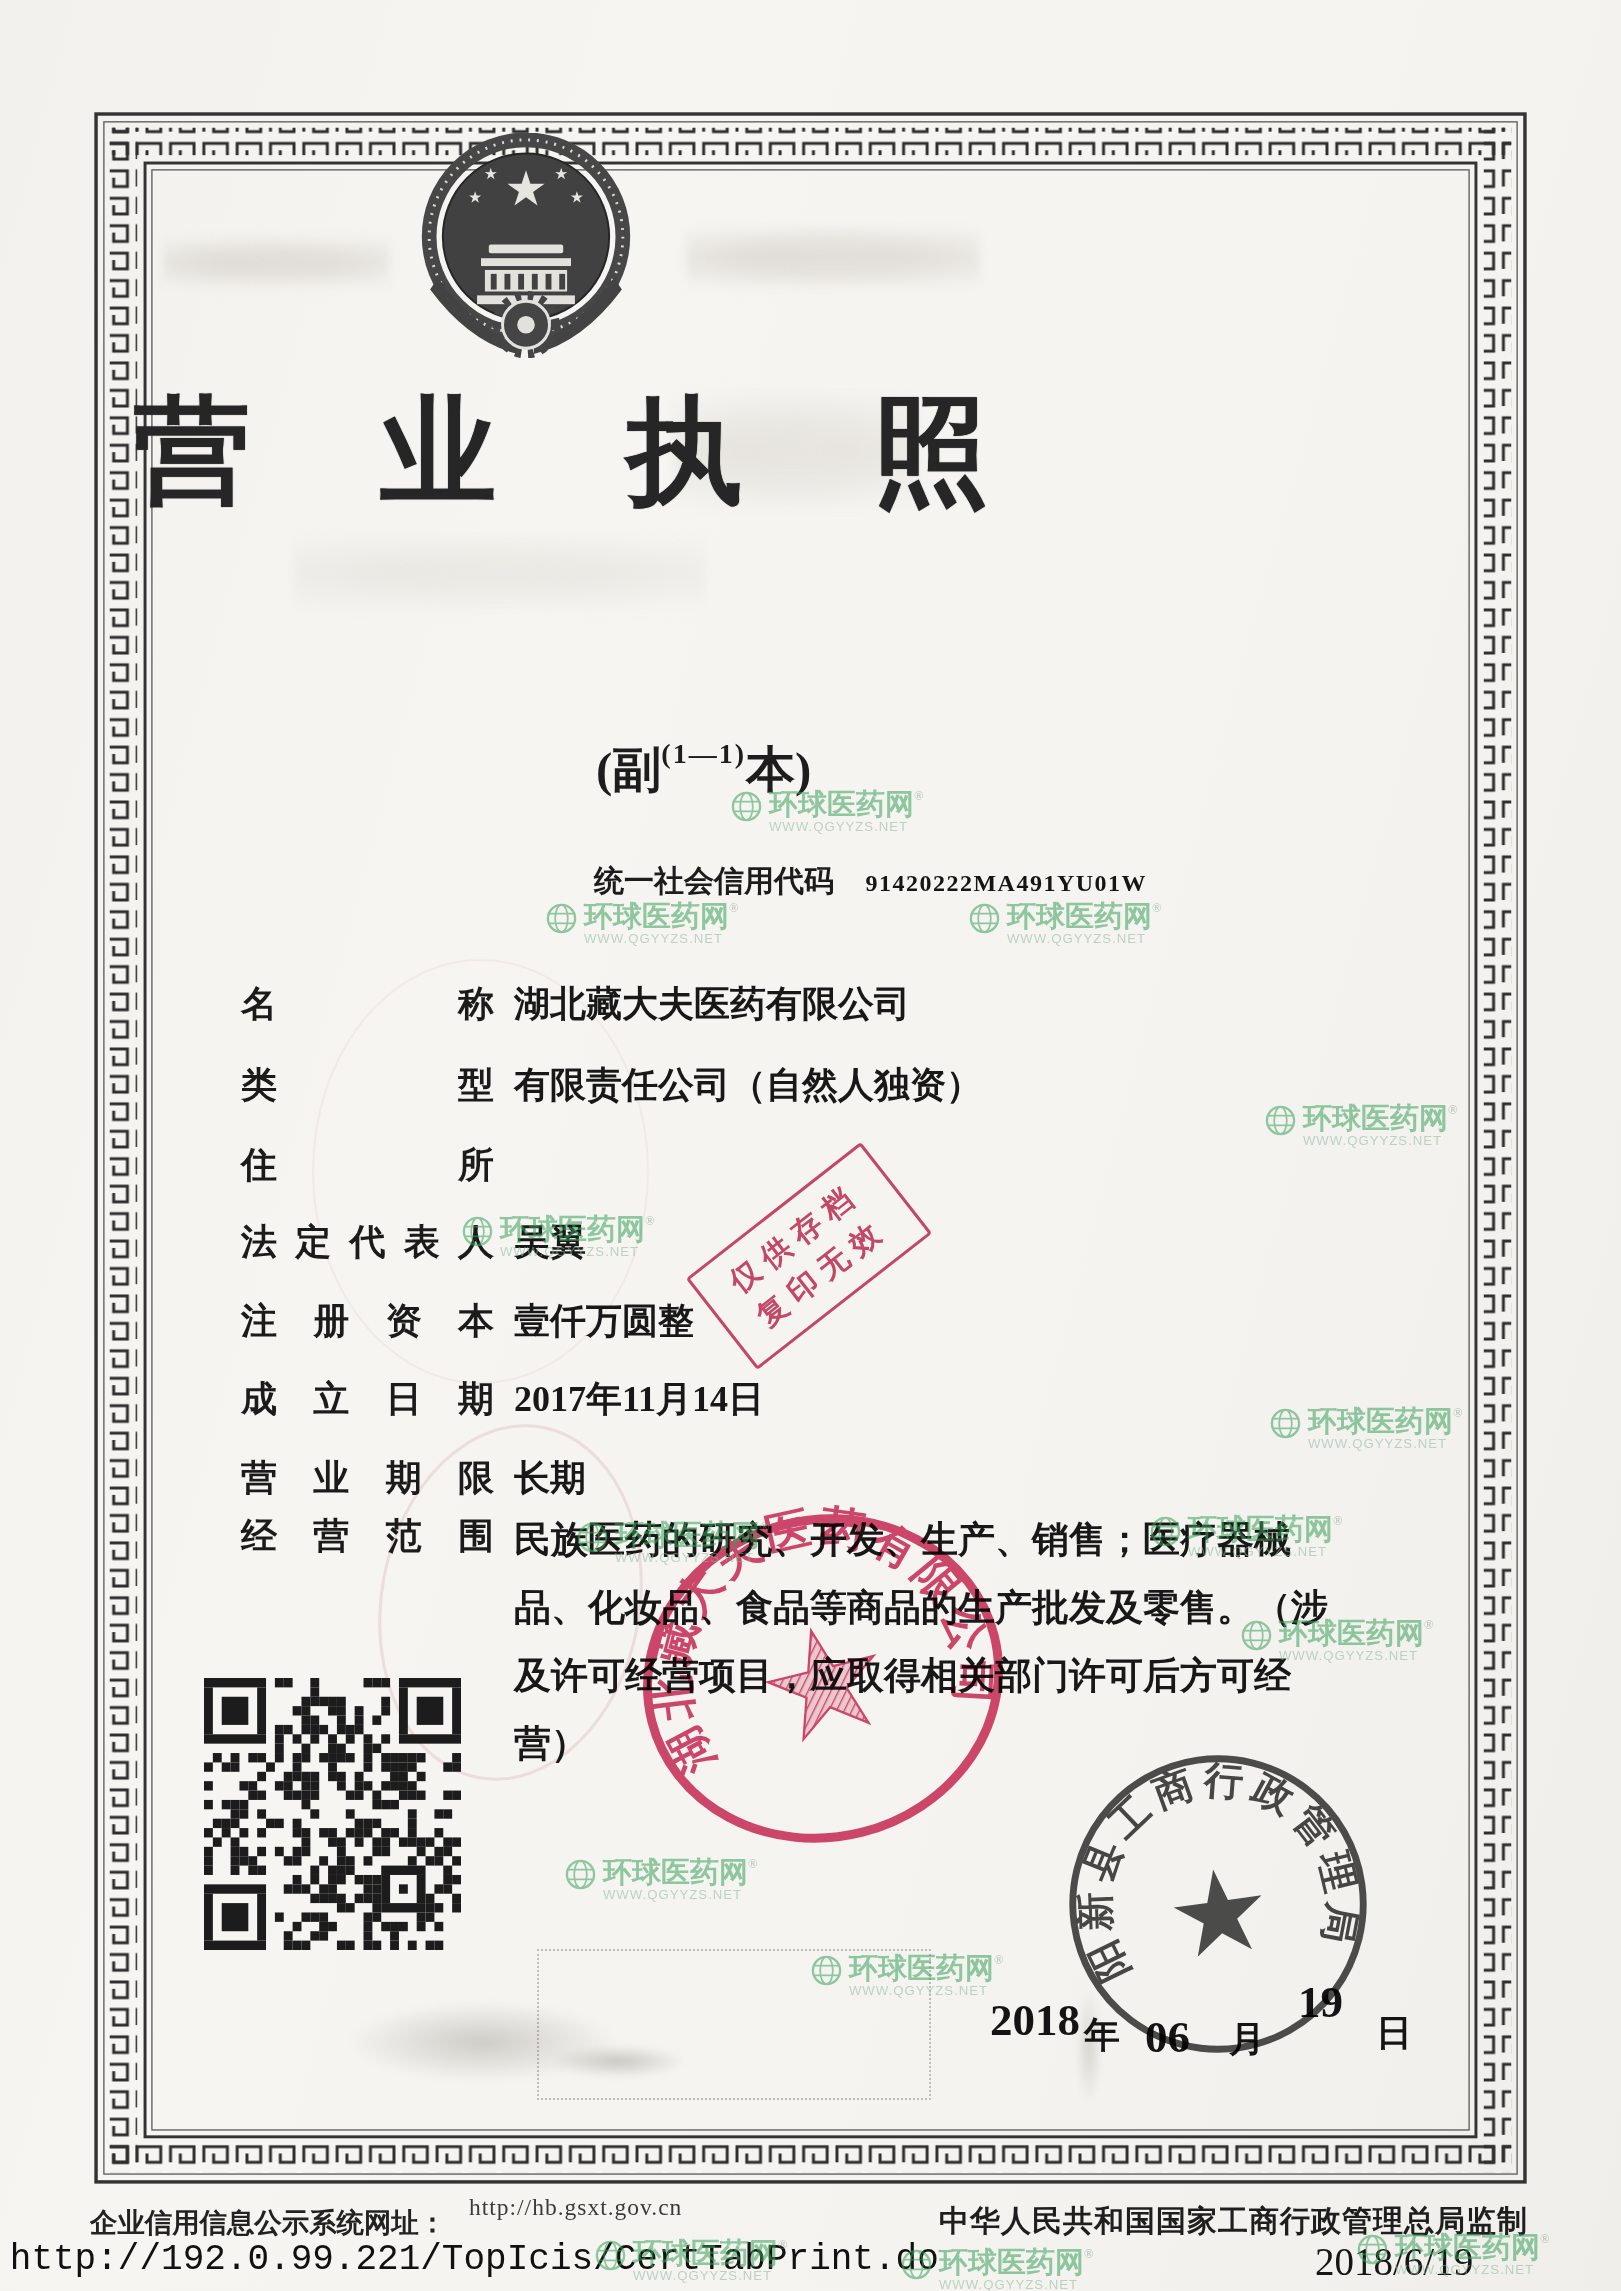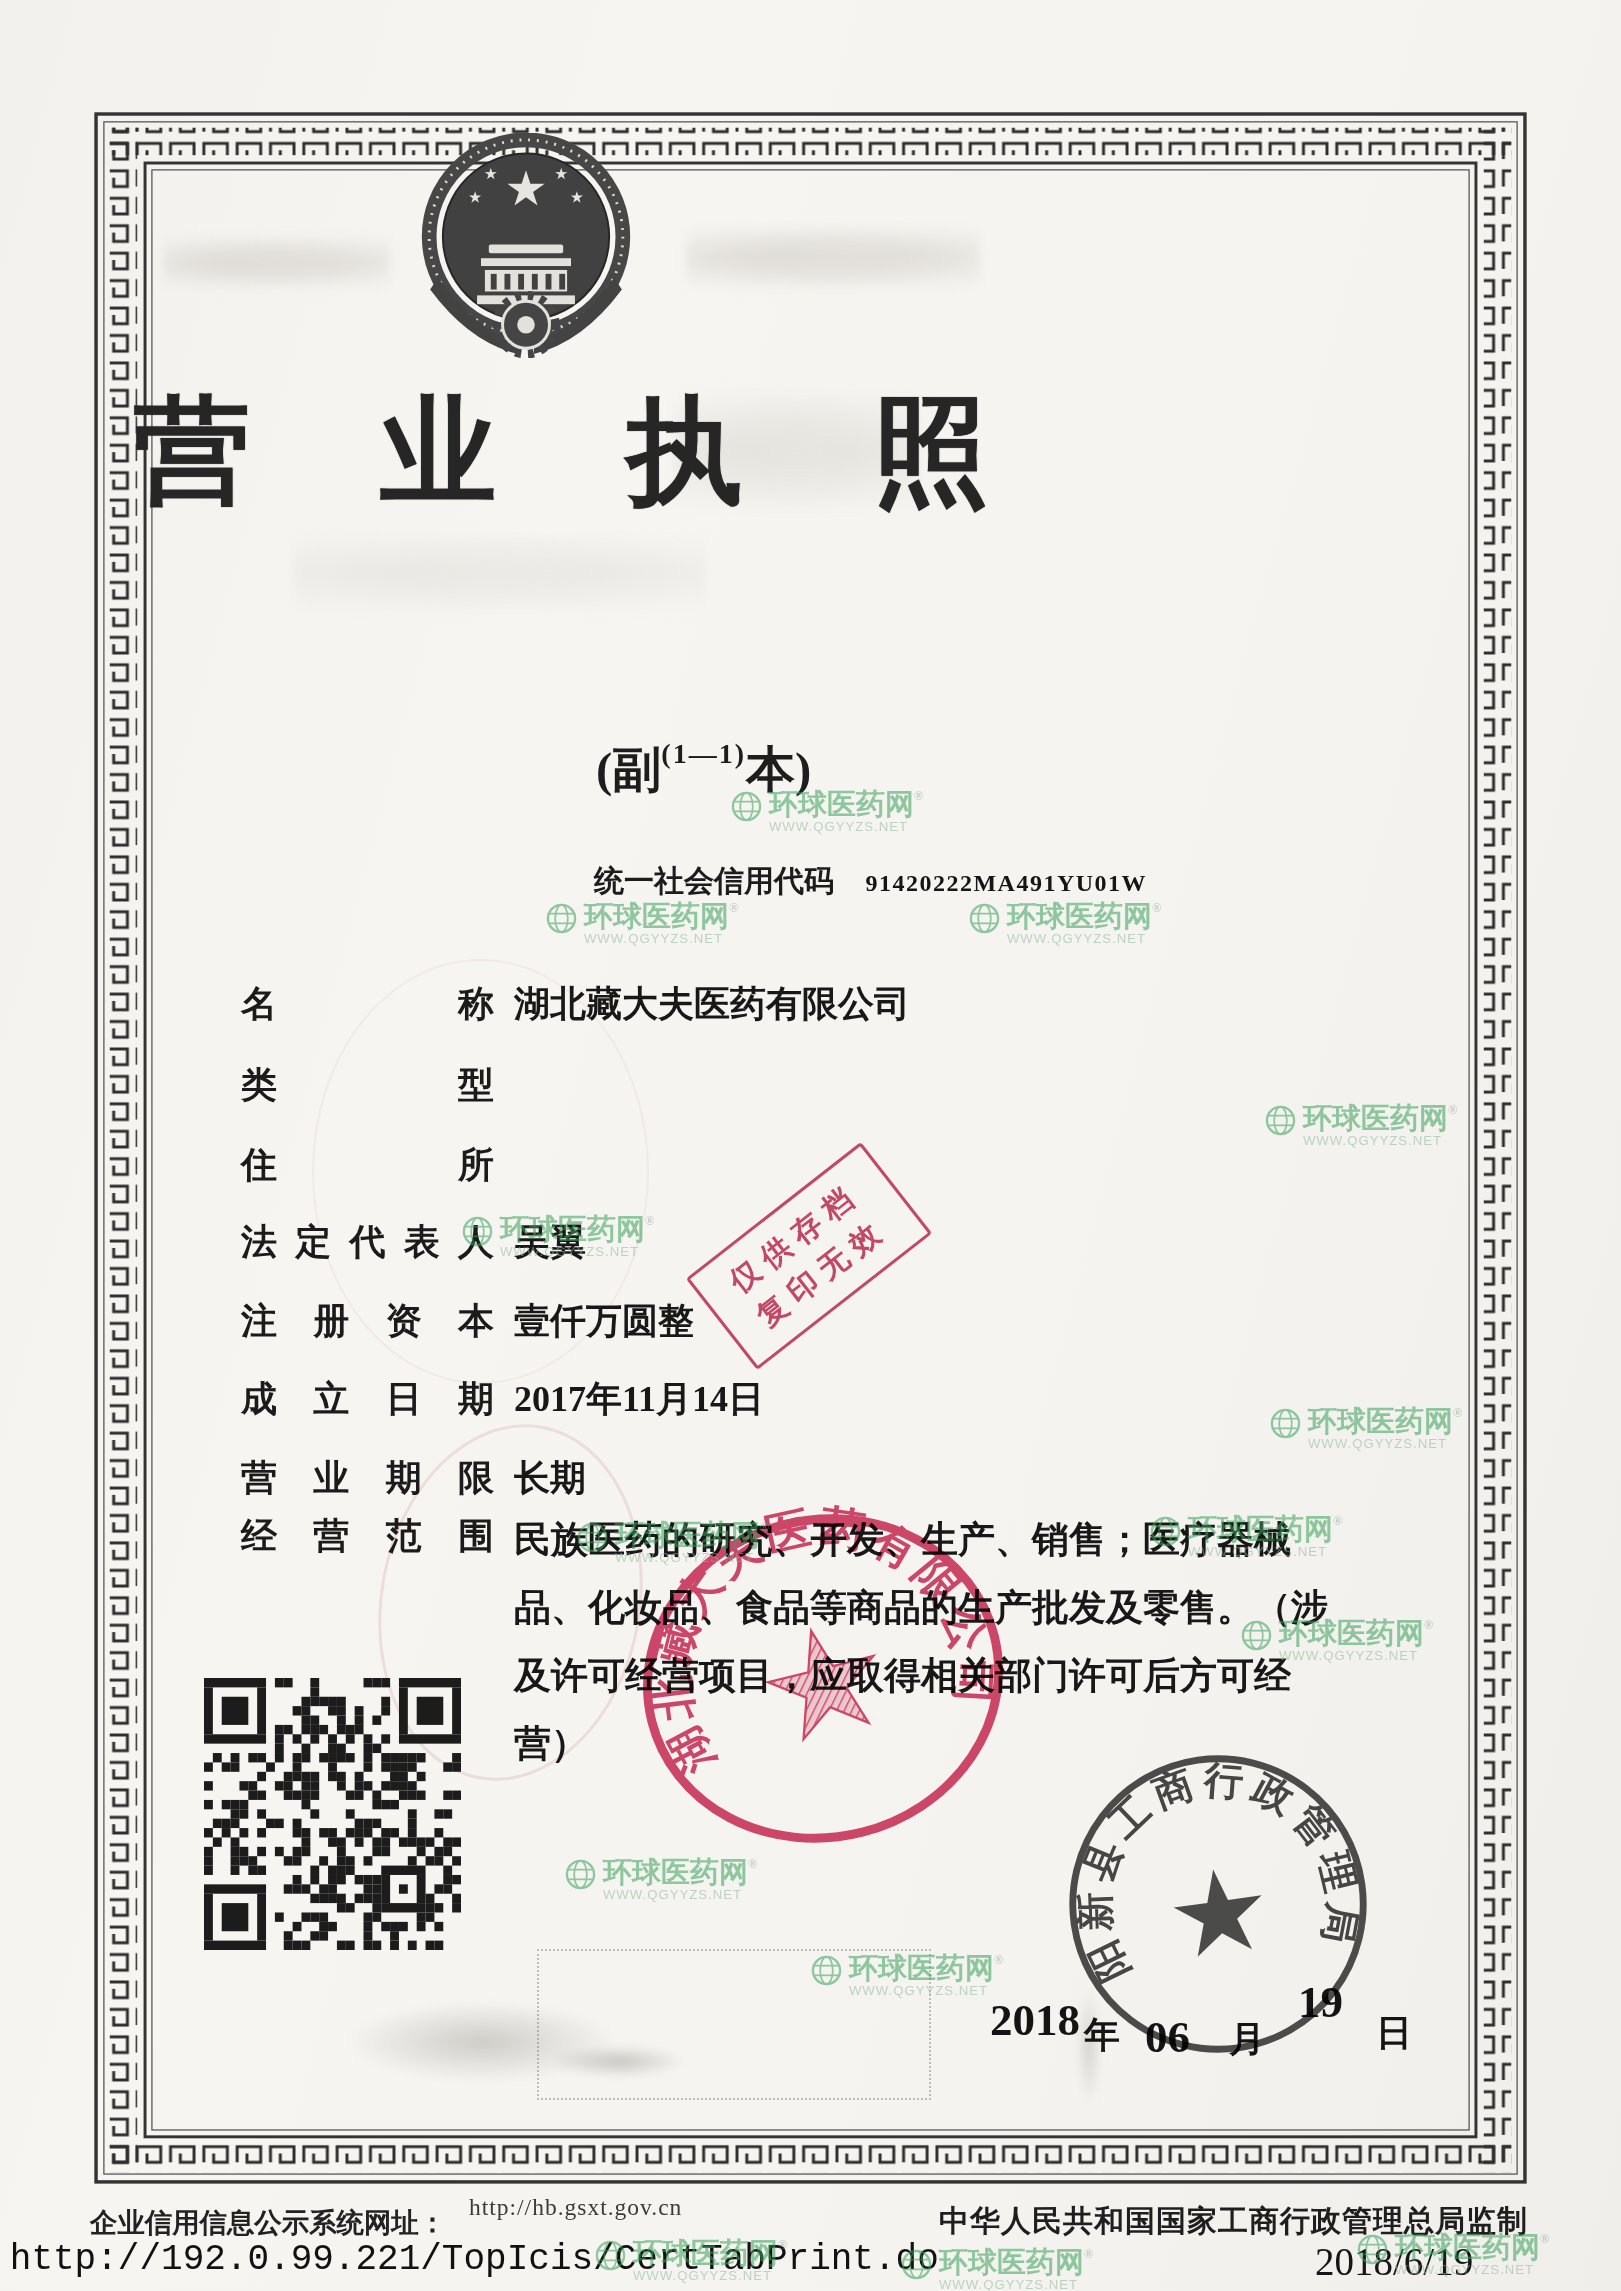--- a/index.html
+++ b/index.html
@@ -135,20 +135,21 @@
   <div class="abs f-label char-spread" style="left:241px;top:980px;">
       <span>名</span>
       <span>称</span>
     </div>
   <div class="abs f-value" style="left:514px;top:980px;">湖北藏大夫医药有限公司</div>
 
   <div class="abs f-label char-spread" style="left:241px;top:1061px;">
       <span>类</span>
       <span>型</span>
     </div>
+  <div class="abs f-value" style="left:514px;top:1061px;">有限责任公司（自然人独资）</div>
 
   <div class="abs f-label char-spread" style="left:241px;top:1141px;">
       <span>住</span>
       <span>所</span>
     </div>
 
   <div class="abs f-label char-spread" style="left:241px;top:1218px;">
       <span>法</span>
       <span>定</span>
       <span>代</span>

